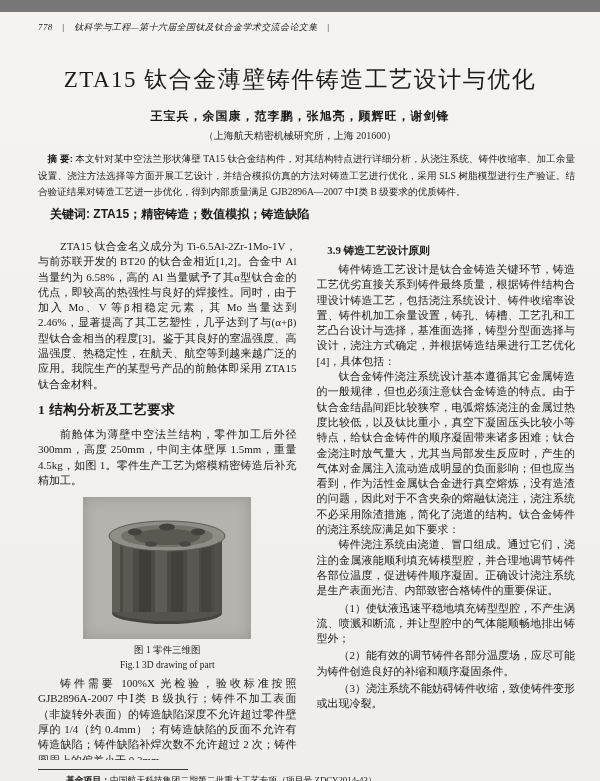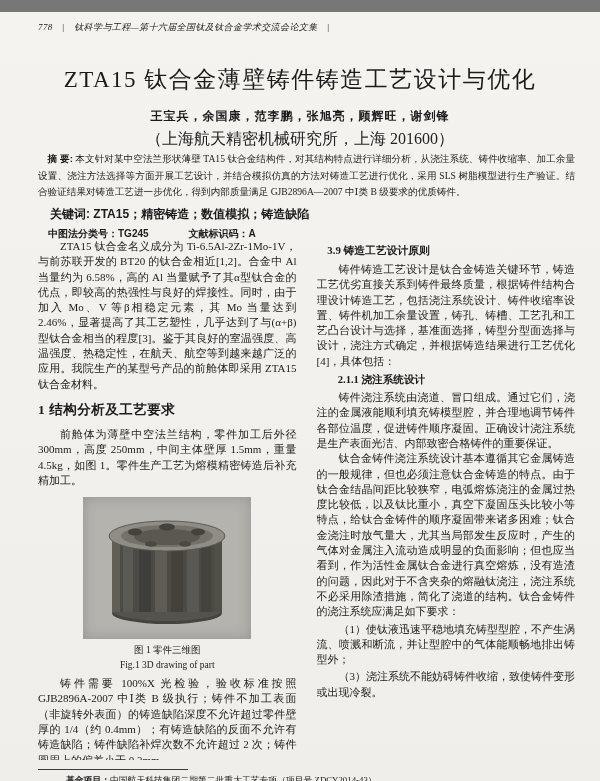--- a/index.html
+++ b/index.html
@@ -20,21 +20,21 @@
   .title{
     position:absolute; top:52px; left:30px; right:30px;
     text-align:center; font-size:23px; font-weight:normal; letter-spacing:1.5px;
   }
   .authors{
     position:absolute; top:96px; left:30px; right:30px;
     text-align:center; font-size:12px; font-weight:bold; letter-spacing:1px;
   }
   .affil{
     position:absolute; top:117px; left:30px; right:30px;
-    text-align:center; font-size:16px; color:#222;
+    text-align:center; font-size:10px; color:#222;
   }
   
   .absblock{
     position:absolute; top:139px; left:38px; right:25px;
     font-size:9.6px; line-height:16.5px; text-align:justify;
   }
   .absblock p{margin:0; text-indent:1em;}
   .blab{font-weight:bold; font-family:"Liberation Sans","DejaVu Sans",sans-serif;}
   .kwline{margin-top:5px; text-indent:1em; font-weight:bold;
     font-family:"Liberation Sans","DejaVu Sans",sans-serif; font-size:12px;}
@@ -84,23 +84,20 @@
   <div class="title">ZTA15 钛合金薄壁铸件铸造工艺设计与优化</div>
   <div class="authors">王宝兵，余国康，范李鹏，张旭亮，顾辉旺，谢剑锋</div>
   <div class="affil">（上海航天精密机械研究所，上海  201600）</div>
 
   <div class="absblock">
     <p><span class="blab">摘  要:</span> <span>本文针对某中空法兰形状薄壁 TA15 钛合金结构件，对其结构特点进行详细分析，从浇注系统、铸件收缩率、加工余量设置、浇注方法选择等方面开展工艺设计，并结合模拟仿真的方法对铸造工艺进行优化，采用 SLS 树脂模型进行生产验证。结合验证结果对铸造工艺进一步优化，得到内部质量满足 GJB2896A—2007 中Ⅰ类 B 级要求的优质铸件。</span></p>
     <div class="kwline">
       <span>关键词:</span>
       <span>ZTA15；精密铸造；数值模拟；铸造缺陷</span>
     </div>
-    <div class="clcline">
-      <span>中图法分类号：</span><span>TG245</span><span class="gap"></span><span>文献标识码：</span><span>A</span>
-    </div>
   </div>
 
   <div class="cols">
 
     <div class="col">
       <p>ZTA15 钛合金名义成分为 Ti-6.5Al-2Zr-1Mo-1V，与前苏联开发的 BT20 的钛合金相近[1,2]。合金中 Al 当量约为 6.58%，高的 Al 当量赋予了其α型钛合金的优点，即较高的热强性与良好的焊接性。同时，由于加入 Mo、V 等β相稳定元素，其 Mo 当量达到 2.46%，显著提高了其工艺塑性，几乎达到了与(α+β)型钛合金相当的程度[3]。鉴于其良好的室温强度、高温强度、热稳定性，在航天、航空等到越来越广泛的应用。我院生产的某型号产品的前舱体即采用 ZTA15 钛合金材料。</p>
       <h2 class="sec">1 结构分析及工艺要求</h2>
       <p>前舱体为薄壁中空法兰结构，零件加工后外径 300mm，高度 250mm，中间主体壁厚 1.5mm，重量 4.5kg，如图 1。零件生产工艺为熔模精密铸造后补充精加工。</p>
 
       <div class="figure">
@@ -135,24 +132,24 @@
         <div class="figcap">图 1 零件三维图</div>
         <div class="figcap-en">Fig.1 3D drawing of part</div>
       </div>
 
       <p>铸件需要 100%X 光检验，验收标准按照 GJB2896A-2007 中Ⅰ类 B 级执行；铸件不加工表面（非旋转外表面）的铸造缺陷深度不允许超过零件壁厚的 1/4（约 0.4mm）；有铸造缺陷的反面不允许有铸造缺陷；铸件缺陷补焊次数不允许超过 2 次；铸件圆周上的偏差小于 0.3mm。</p>
     </div>
 
     <div class="col">
       <h3 class="subsec">3.9 铸造工艺设计原则</h3>
       <p>铸件铸造工艺设计是钛合金铸造关键环节，铸造工艺优劣直接关系到铸件最终质量，根据铸件结构合理设计铸造工艺，包括浇注系统设计、铸件收缩率设置、铸件机加工余量设置，铸孔、铸槽、工艺孔和工艺凸台设计与选择，基准面选择，铸型分型面选择与设计，浇注方式确定，并根据铸造结果进行工艺优化[4]，具体包括：</p>
-      <h4 class="subsubsec">2.1.1 浇注系统设计</h4>
+      <p>钛合金铸件浇注系统设计基本遵循其它金属铸造的一般规律，但也必须注意钛合金铸造的特点。由于钛合金结晶间距比较狭窄，电弧熔炼浇注的金属过热度比较低，以及钛比重小，真空下凝固压头比较小等特点，给钛合金铸件的顺序凝固带来诸多困难；钛合金浇注时放气量大，尤其当局部发生反应时，产生的气体对金属注入流动造成明显的负面影响；但也应当看到，作为活性金属钛合金进行真空熔炼，没有造渣的问题，因此对于不含夹杂的熔融钛浇注，浇注系统不必采用除渣措施，简化了浇道的结构。钛合金铸件的浇注系统应满足如下要求：</p>
       <p>铸件浇注系统由浇道、冒口组成。通过它们，浇注的金属液能顺利填充铸模型腔，并合理地调节铸件各部位温度，促进铸件顺序凝固。正确设计浇注系统是生产表面光洁、内部致密合格铸件的重要保证。</p>
-      <p>钛合金铸件浇注系统设计基本遵循其它金属铸造的一般规律，但也必须注意钛合金铸造的特点。由于钛合金结晶间距比较狭窄，电弧熔炼浇注的金属过热度比较低，以及钛比重小，真空下凝固压头比较小等特点，给钛合金铸件的顺序凝固带来诸多困难；钛合金浇注时放气量大，尤其当局部发生反应时，产生的气体对金属注入流动造成明显的负面影响；但也应当看到，作为活性金属钛合金进行真空熔炼，没有造渣的问题，因此对于不含夹杂的熔融钛浇注，浇注系统不必采用除渣措施，简化了浇道的结构。钛合金铸件的浇注系统应满足如下要求：</p>
       <p class="req">（1）使钛液迅速平稳地填充铸型型腔，不产生涡流、喷溅和断流，并让型腔中的气体能顺畅地排出铸型外；</p>
+      <p class="req">（2）能有效的调节铸件各部分温度场，应尽可能为铸件创造良好的补缩和顺序凝固条件。</p>
       <p class="req">（3）浇注系统不能妨碍铸件收缩，致使铸件变形或出现冷裂。</p>
 
     </div>
 
   </div>
 
   <div class="footnotes">
     <div class="footrule"></div>
     <div>
       <span class="fl">基金项目：</span><span>中国航天科技集团二期第二批重大工艺专项（项目号 ZDCY2014-43）</span>

